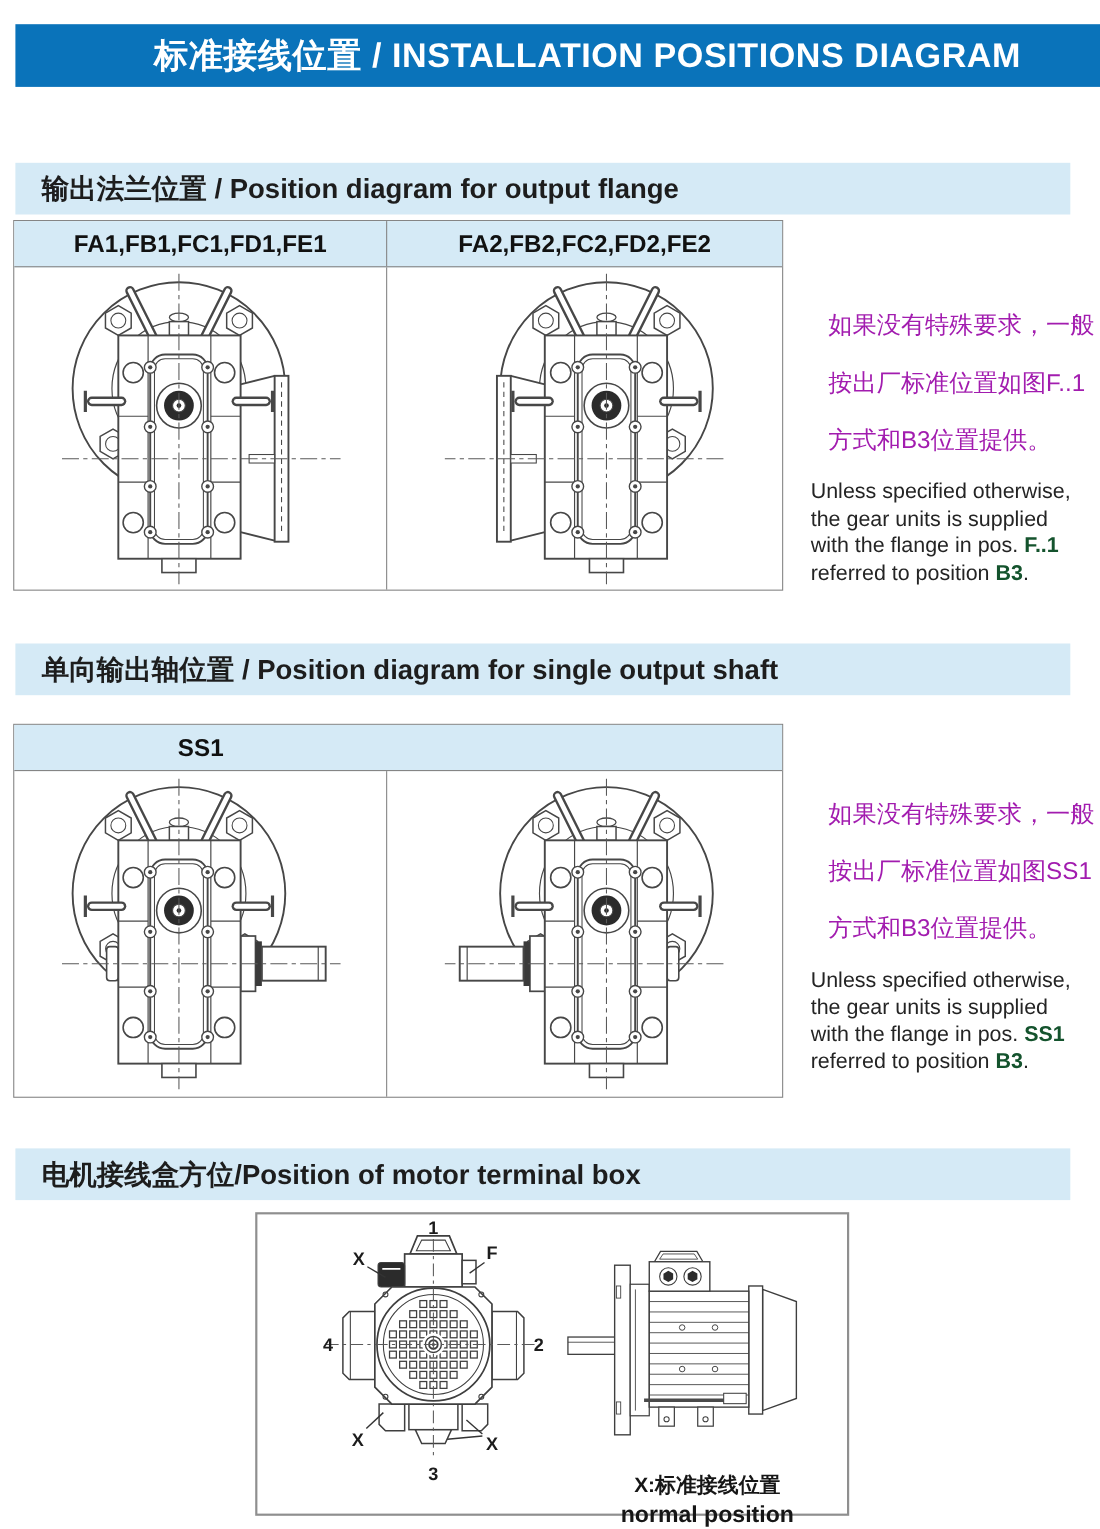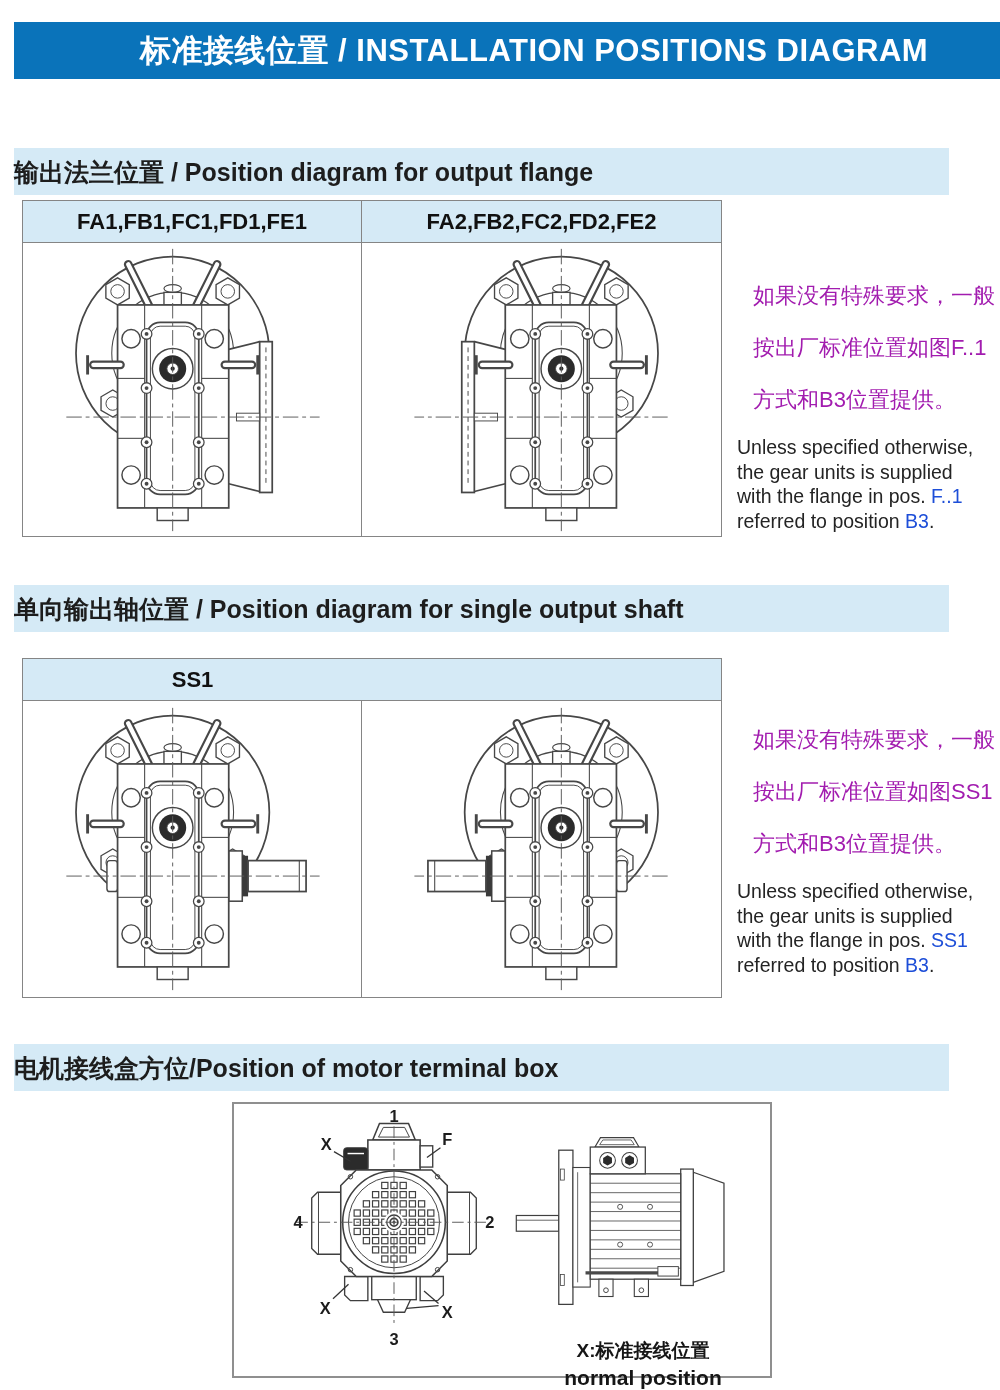--- a/index.html
+++ b/index.html
@@ -13,45 +13,45 @@
   .banner{
     left:14px;top:22px;right:0;height:57px;
     background:#0a73ba;color:#ffffff;
     font-size:31px;font-weight:bold;line-height:57px;
     padding-left:126px;letter-spacing:0.5px;white-space:nowrap;
   }
   
   .sbar{
     left:14px;width:935px;height:47px;background:#d5eaf6;
     font-size:25px;font-weight:600;color:#1d1d1d;line-height:48px;
-    white-space:nowrap;
+    padding-left:24px;white-space:nowrap;
   }
   .sbar1{top:148px;}
   .sbar2{top:585px;}
   .sbar3{top:1044px;}
   
-  .tbl{left:22px;width:700px;background:#fff;border:1.5px solid #858585;box-sizing:border-box;}
+  .tbl{left:12px;width:700px;background:#fff;border:1.5px solid #858585;box-sizing:border-box;}
   .tbl1{top:200px;}
   .tbl2{top:658px;}
   .thead{display:grid;grid-template-columns:339px 1fr;height:41px;background:#d5eaf6;border-bottom:1.5px solid #858585;}
   .th{display:flex;align-items:center;justify-content:center;font-weight:bold;font-size:22px;color:#111;border-right:1.5px solid #858585;}
   .th:last-child{border-right:none;}
   .tbody{display:grid;grid-template-columns:339px 1fr;}
   .tbl1 .tbody{height:293px;}
   .tbl2 .tbody{height:296px;}
   .td{border-right:1.5px solid #858585;display:flex;align-items:center;justify-content:center;overflow:hidden;}
   .td:last-child{border-right:none;}
   .draw svg{display:block;}
   
   .note{width:252px;}
   .note1{left:737px;top:262px;}
   .note2{left:737px;top:706px;}
   .note p.zh{margin:16px;font-size:22px;line-height:36px;color:#a21caf;white-space:nowrap;}
   .note p.en{margin:17px 0 0 0;font-size:19.5px;line-height:24.5px;color:#242424;}
-  .note p.en b{font-weight:normal;color:#1d4ed8;}
+  .note p.en b{font-weight:bold;color:#14532d;}
   
   .motorbox{left:232px;top:1102px;width:540px;height:276px;border:2px solid #8f8f8f;background:#fff;box-sizing:border-box;}
   .mfront{position:absolute;left:48px;top:5px;width:224px;height:242px;}
   .mside{position:absolute;left:276px;top:32px;width:236px;height:181px;}
   .mfront svg,.mside svg{width:100%;height:100%;display:block;}
   .mcaption{position:absolute;left:296px;top:206px;width:226px;text-align:center;color:#161616;}
   .mcaption .zh{font-size:19px;font-weight:bold;display:block;line-height:26px;margin-top:28px;}
   .mcaption .en{font-size:21px;font-weight:bold;display:block;line-height:27px;}
   svg text{font-family:"Liberation Sans",sans-serif;font-weight:bold;font-size:17px;fill:#1c1c1c;}
 </style>

